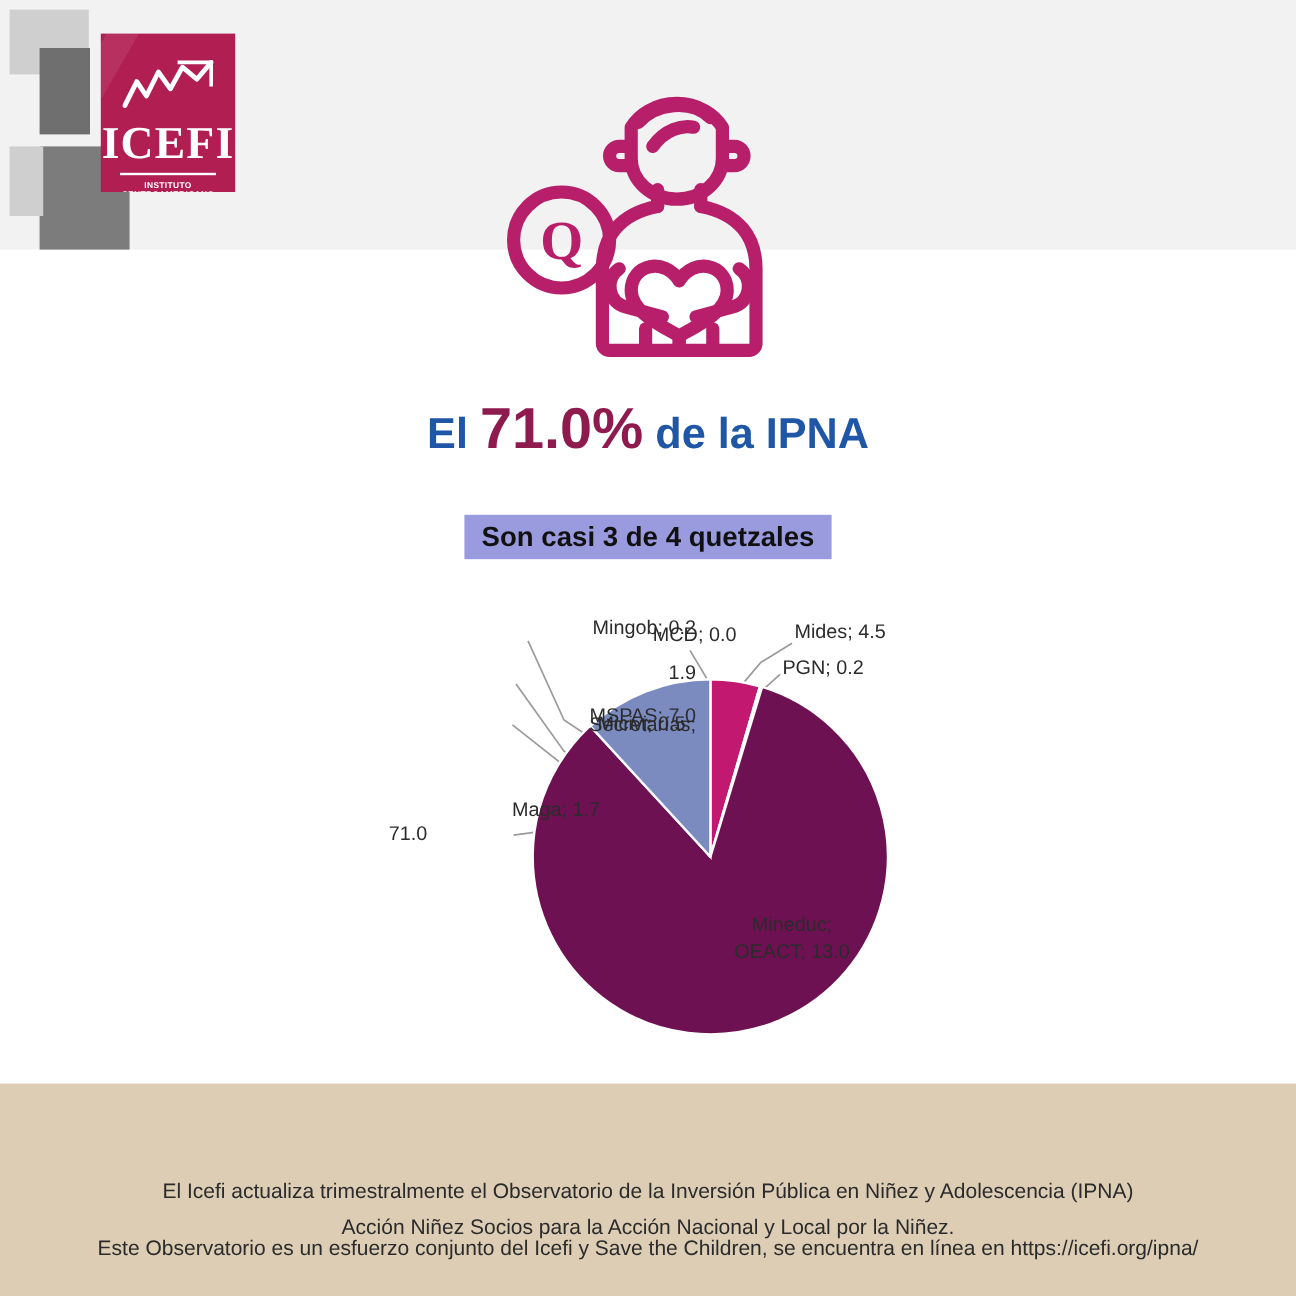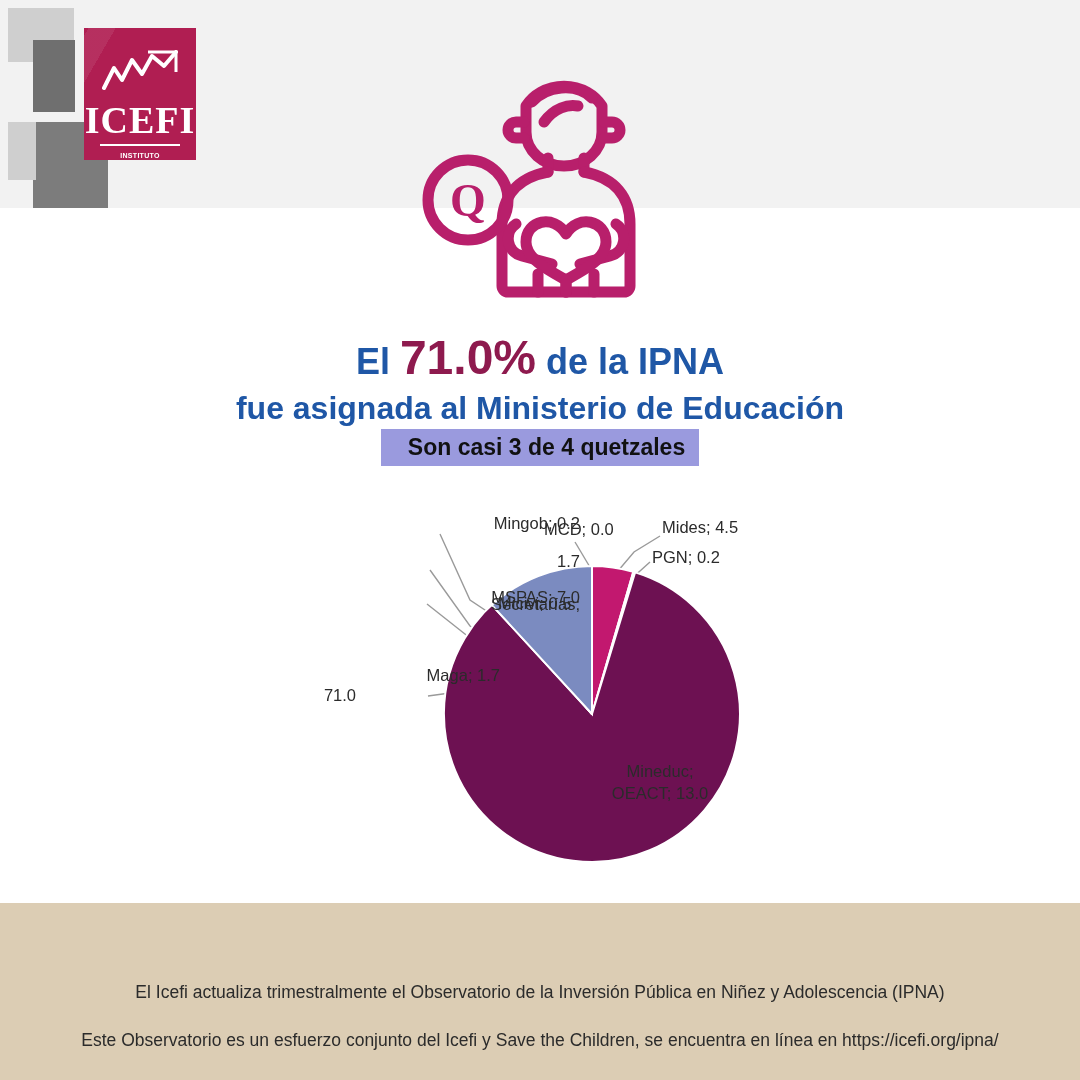--- a/index.html
+++ b/index.html
@@ -125,21 +125,21 @@
     left: 0; right: 0;
     top: 429px;
     text-align: center;
   }
   .highlight {
     display: inline-block;
     background: #9a9ade;
     color: #111111;
     font-size: 23px;
     font-weight: bold;
-    padding: 6px 14px 7px 27px;
+    padding: 6px 14px 7px 14px;
     line-height: 24px;
   }
 
   
   .chart-area {
     position: absolute;
     left: 0;
     top: 480px;
     width: 868px;
     height: 420px;
@@ -233,21 +233,20 @@
     <text x="48" y="168" text-anchor="middle" font-family="Liberation Serif, serif" font-size="46" font-weight="bold" fill="#b81f6b">Q</text>
   </g>
 </svg>
 
 <div class="headline">
   <div class="line1">
     <span>El</span>
     <span class="pct">71.0%</span>
     <span>de la IPNA</span>
   </div>
-  <div class="line2">fue asignada al Ministerio de Educación</div>
 </div>
 <div class="highlight-wrap">
   <span class="highlight">Son casi 3 de 4 quetzales</span>
 </div>
 
 <div class="chart-area">
   <svg class="chart-svg" width="1080" height="420" viewBox="0 0 1080 420">
 
     <g stroke="#9a9a9a" stroke-width="1.4" fill="none">
       <path d="M575 62 L600 104"></path>
@@ -277,29 +276,30 @@
 
       <path d="M0 0 L-95.5 -113.1 A148 148 0 0 1 -96.8 -112.0 Z" fill="#bfbfbf" stroke="#ffffff" stroke-width="2"></path>
 
       <path d="M0 0 L-96.8 -112.0 A148 148 0 0 1 -100.1 -108.9 Z" fill="#e2e2e2" stroke="#ffffff" stroke-width="2"></path>
 
       <path d="M0 0 L-100.1 -108.9 A148 148 0 0 1 0 -148 Z" fill="#7b8bc0" stroke="#ffffff" stroke-width="2"></path>
     </g>
   </svg>
 
   <div class="lbl r" style="left:400px; top:34px; width:180px;">Mingob;  0.2</div>
-  <div class="lbl r" style="left:400px; top:72px; width:180px;">1.7</div>
+  <div class="lbl r" style="left:400px; top:72px; width:180px;">1.9</div>
   <div class="lbl r" style="left:330px; top:108px; width:250px;">MSPAS;  7.0</div>
   <div class="lbl r" style="left:330px; top:115px; width:250px;">Secretarías;</div>
   <div class="lbl b r" style="left:300px; top:186px; width:200px;">Maga;  1.7</div>
   <div class="lbl r" style="left:250px; top:206px; width:180px;text-align:center;">71.0</div>
   <div class="lbl b" style="left:498px; top:114px;">Micivi;  0.5</div>
   <div class="lbl" style="left:544px; top:40px;text-align:center;">MCD;  0.0</div>
   <div class="lbl" style="left:662px; top:38px;">Mides;  4.5</div>
   <div class="lbl" style="left:652px; top:68px;">PGN;  0.2</div>
   <div class="lbl c" style="left:560px; top:282px; width:200px;">Mineduc;</div>
   <div class="lbl c" style="left:560px; top:304px; width:200px;">OEACT;  13.0</div>
 </div>
 
 <div class="footer-band">
   <div class="ftxt f1">El Icefi actualiza trimestralmente el Observatorio de la Inversión Pública en Niñez y Adolescencia (IPNA)</div>
+  <div class="ftxt f2">Acción Niñez Socios para la Acción Nacional y Local por la Niñez.</div>
   <div class="ftxt f3">Este Observatorio es un esfuerzo conjunto del Icefi y Save the Children, se encuentra en línea en https://icefi.org/ipna/</div>
 </div>
 
 </body></html>

